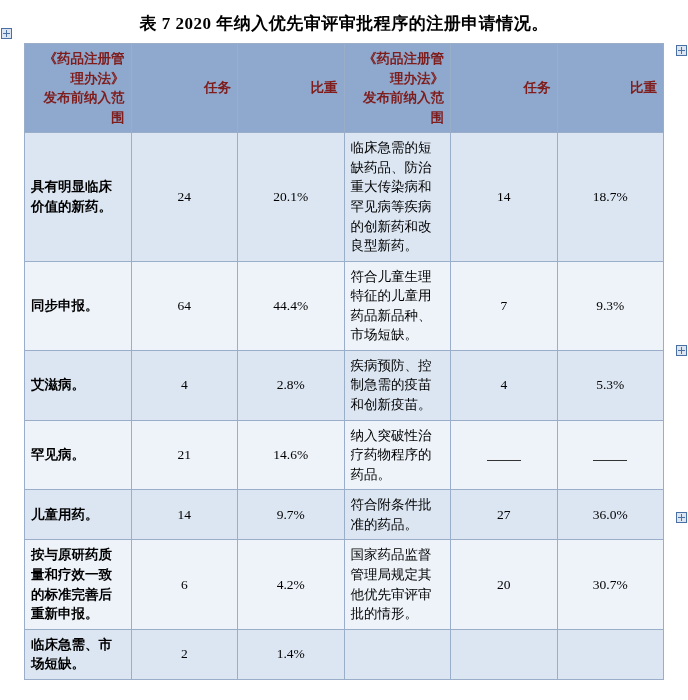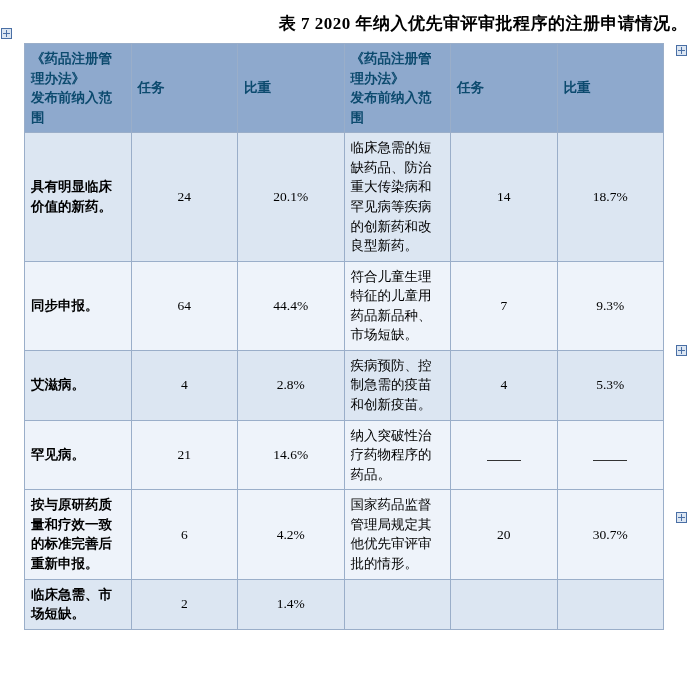--- a/index.html
+++ b/index.html
@@ -36,21 +36,21 @@
     background: #4a6fa5;
   }
   .corner::before { left: 4px; top: 1px; width: 1px; height: 7px; }
   .corner::after { left: 1px; top: 4px; width: 7px; height: 1px; }
   .corner.tl { left: 1px; top: 28px; }
   .corner.r1 { right: 1px; top: 45px; }
   .corner.r2 { right: 1px; top: 345px; }
   .corner.r3 { right: 1px; top: 512px; }
 
   .title {
-    text-align: right;
+    text-align: center;
     font-size: 17px;
     font-weight: bold;
     padding-top: 12px;
     padding-bottom: 8px;
     letter-spacing: 0.5px;
     font-family: "Liberation Serif", "DejaVu Serif", serif;
   }
 
   table.main {
     border-collapse: collapse;
@@ -60,23 +60,23 @@
   }
   table.main th, table.main td {
     border: 1px solid #9aaec9;
     font-size: 13.5px;
     padding: 5px 6px;
     vertical-align: middle;
     line-height: 1.45;
   }
   thead th {
     background: #8ea9cd;
-    color: #0c4a6e;
+    color: #7f1d1d;
     font-weight: bold;
-    text-align: left;
+    text-align: right;
     font-size: 13.5px;
     padding: 7px 4px;
     border: 1px solid #ffffff;
   }
   tbody tr.odd td { background: #dce6f2; }
   tbody tr.even td { background: #eef3fa; }
 
   td.scope {
     font-weight: bold;
     text-align: left;
@@ -158,20 +158,28 @@
         <td class="pct">5.3%</td>
       </tr>
       <tr class="even">
         <td class="scope">罕见病。</td>
         <td class="num">21</td>
         <td class="pct">14.6%</td>
         <td class="scope2">纳入突破性治疗药物程序的药品。</td>
         <td class="num"><span class="dash"></span></td>
         <td class="pct"><span class="dash"></span></td>
       </tr>
+      <tr class="odd">
+        <td class="scope">儿童用药。</td>
+        <td class="num">14</td>
+        <td class="pct">9.7%</td>
+        <td class="scope2">符合附条件批准的药品。</td>
+        <td class="num">27</td>
+        <td class="pct">36.0%</td>
+      </tr>
       <tr class="even">
         <td class="scope">按与原研药质量和疗效一致的标准完善后重新申报。</td>
         <td class="num">6</td>
         <td class="pct">4.2%</td>
         <td class="scope2">国家药品监督管理局规定其他优先审评审批的情形。</td>
         <td class="num">20</td>
         <td class="pct">30.7%</td>
       </tr>
       <tr class="odd">
         <td class="scope">临床急需、市场短缺。</td>

